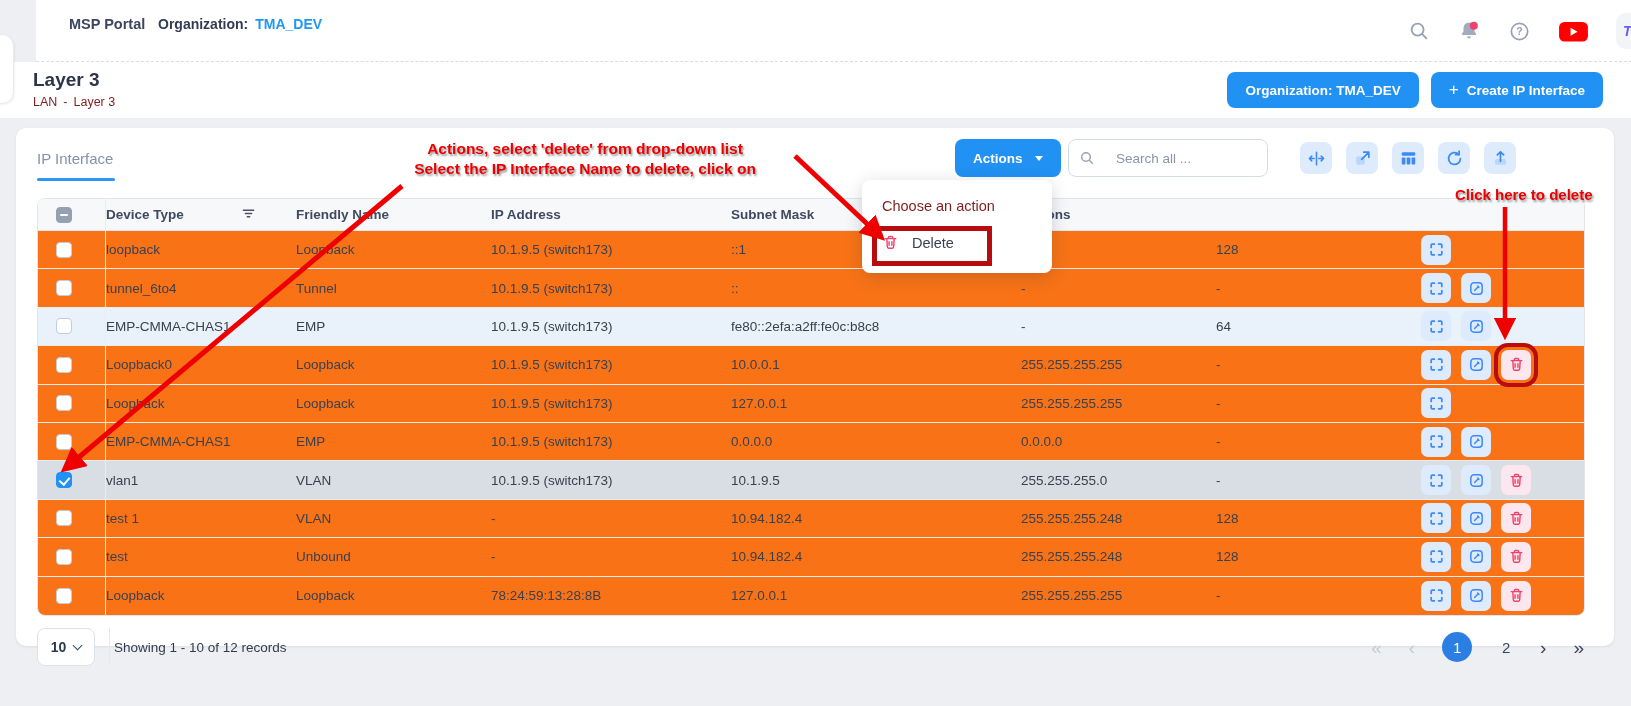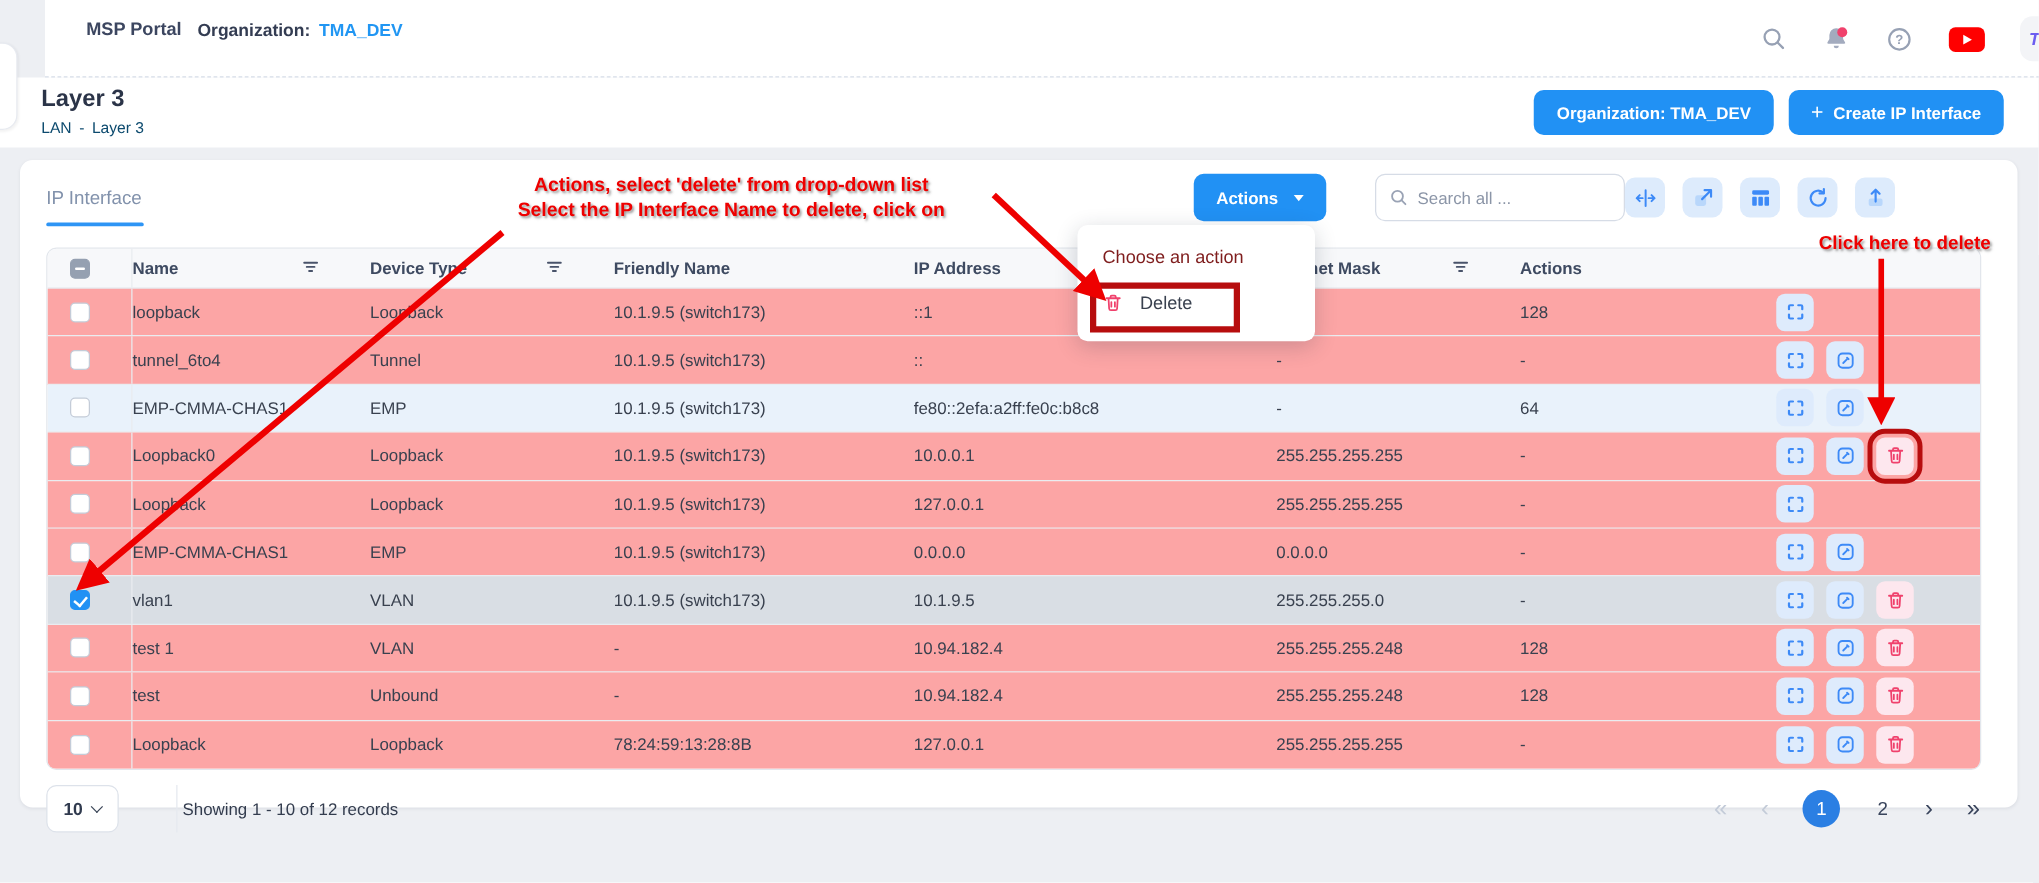--- a/index.html
+++ b/index.html
@@ -15,53 +15,53 @@
   .org-wrap { position:absolute; left:122px; top:16px; font-size:14px; font-weight:700; color:#333c52; }
   .org-value { color:#2196f3; margin-left:7px; cursor:pointer; }
   .topbar-right { position:absolute; right:15px; top:0; height:62px; display:flex; align-items:center; gap:27px; }
   .tb-icon { display:inline-flex; align-items:center; justify-content:center; cursor:pointer; }
   .avatar { width:36px; height:36px; border-radius:10px; background:#f3f4f7; color:#6c5df0;
             font-weight:700; font-size:14px; display:flex; align-items:center; justify-content:center;font-style:italic; }
 
   
   .page-head { position:absolute; left:0; top:62px; width:1631px; height:56px; background:#fff; }
   .page-title { position:absolute; left:33px; top:7px; font-size:19px; font-weight:700; color:#2b3448; }
-  .breadcrumb { position:absolute; left:33px; top:33px; font-size:12.5px; color:#0c4a6e; }
+  .breadcrumb { position:absolute; left:33px; top:33px; font-size:12.5px; color:#7f1d1d; }
   .breadcrumb .sep { margin:0 6px; }
   .head-buttons { position:absolute; right:28px; top:10px; display:flex; gap:12px; }
   .btn-blue { background:#2191f4; color:#fff; border:none; font-weight:700; font-size:13.5px;
               border-radius:8px; height:36px; padding:0 18px; display:inline-flex; align-items:center;
               gap:8px; cursor:pointer; font-family:"Liberation Sans", sans-serif; }
   .plus { font-size:17px; font-weight:400; }
 
   
   .card { position:absolute; left:16px; top:128px; width:1598px; height:518px; background:#fff;
           border-radius:10px; box-shadow:0 1px 3px rgba(30,40,60,.08); }
   .tab { position:absolute; left:21px; top:22px; font-size:15px; color:#8292ac; cursor:pointer; }
   .tab-underline { position:absolute; left:21px; top:50px; width:78px; height:3px; background:#2e95f5; border-radius:2px; }
 
   
   .actions-btn { position:absolute; left:939px; top:11px; height:38px; border-radius:8px; }
   .caret { width:0; height:0; border-left:4.5px solid transparent; border-right:4.5px solid transparent;
            border-top:5px solid #fff; margin-left:4px; }
   .searchbox { position:absolute; left:1052px; top:11px; width:200px; height:38px; border:1px solid #d6dce6;
-               border-radius:8px; display:flex; align-items:center; padding:0 10px; gap:7px; background:#fff;margin-left:32px; }
+               border-radius:8px; display:flex; align-items:center; padding:0 10px; gap:21px; background:#fff; }
   .searchbox input { border:none; outline:none; font-size:13.5px; color:#444; width:140px;
                      font-family:"Liberation Sans", sans-serif; background:transparent; }
   .searchbox input::placeholder { color:#8b95a7; }
   .tool-icons { position:absolute; left:1284px; top:14px; display:flex; gap:14px; }
   .tool-btn { width:32px; height:32px; border-radius:8px; background:#ddebfc; display:flex;
               align-items:center; justify-content:center; cursor:pointer; }
 
   
   .twrap { position:absolute; left:21px; top:70px; width:1548px; border:1px solid #e2e6ec;
            border-radius:8px; overflow:hidden; background:#fff; }
   .thead, .trow { display:grid; grid-template-columns:68px 190px 195px 240px 290px 195px 195px 1fr; align-items:center; }
   .thead { height:32px; background:#f7f8fa; border-bottom:1px solid #e2e6ec; font-size:13.5px; font-weight:700; color:#3e4a61; }
-  .trow { height:38.4px; border-bottom:1px solid #e9ecf0; font-size:13.5px; color:#39414f; background:#fca5a5; }
+  .trow { height:38.4px; border-bottom:1px solid #e9ecf0; font-size:13.5px; color:#39414f; background:#f97316; }
   .trow:last-child { border-bottom:none; }
   .trow.row-hl { background:#e9f2fb; }
   .trow.row-sel { background:#d9dee4; }
   .hcell { display:flex; align-items:center; height:100%; }
   .hcell .flt { margin-left:auto; margin-right:40px; cursor:pointer; }
   .c-check { display:flex; align-items:center; height:100%; padding-left:18px; border-right:1px solid #e9ecf0; }
   .cb { width:16px; height:16px; border:1.5px solid #c4ccd8; border-radius:4px; background:#fff;
         position:relative; cursor:pointer; flex:none; }
   .cb.indet { background:#95a0b1; border-color:#95a0b1; }
   .cb.indet::after { content:""; position:absolute; left:3px; top:6px; width:8px; height:2px; background:#fff; border-radius:1px; }
@@ -75,21 +75,21 @@
   .abtn-del { background:#fde7ee; }
   .abtn.annotated { outline:4px solid #b70d0e; outline-offset:3px; }
 
   
   .pgsize { position:absolute; left:21px; top:500px; width:58px; height:38px; border:1px solid #dde2ea;
             border-radius:8px; display:flex; align-items:center; justify-content:center; gap:8px;
             font-weight:700; font-size:14px; color:#303a4e; cursor:pointer; background:#fff; }
   .chev { width:7px; height:7px; border-right:1.8px solid #3a4557; border-bottom:1.8px solid #3a4557;
           transform:rotate(45deg); margin-top:-4px; }
   .showing { position:absolute; left:93px; top:500px; height:38px; display:flex; align-items:center;
-             padding-left:4px; border-left:1px solid #e5e9ef; font-size:13.5px; color:#333c4e;margin-left:32px; }
+             padding-left:4px; border-left:1px solid #e5e9ef; font-size:13.5px; color:#333c4e; }
   .pagination { position:absolute; right:30px; top:500px; height:38px; display:flex; align-items:center;
                 gap:27px; font-size:15px; }
   .pg-ctl { cursor:pointer; font-size:19px; line-height:1; }
   .pg-dim { color:#c3cbd8; }
   .pg-dark { color:#39445c; }
   .pg-num { color:#39445c; cursor:pointer; min-width:14px; text-align:center; }
   .pg-num.active { width:30px; height:30px; border-radius:50%; background:#2b7fe3; color:#fff;
                    display:flex; align-items:center; justify-content:center; }
 
   
@@ -210,26 +210,20 @@
           <path d="M12 15.5V4M8 7.5l4-4 4 4" fill="none" stroke="#3d8af7" stroke-width="2.2" stroke-linecap="round" stroke-linejoin="round"></path>
         </svg>
       </span>
     </div>
 
   <div class="twrap">
     <div class="thead">
       <div class="c-check hcell">
         <span class="cb indet"></span>
       </div>
-    <div class="hcell">
-          <span>Name</span>
-          <span class="flt"><svg width="15" height="15" viewBox="0 0 16 16" fill="none" stroke="#49536a" stroke-width="1.6" stroke-linecap="round">
-              <path d="M2.5 4.5h11M4.7 8h6.6M6.7 11.5h2.6"></path>
-            </svg></span>
-        </div>
         <div class="hcell">
           <span>Device Type</span>
           <span class="flt"><svg width="15" height="15" viewBox="0 0 16 16" fill="none" stroke="#49536a" stroke-width="1.6" stroke-linecap="round">
               <path d="M2.5 4.5h11M4.7 8h6.6M6.7 11.5h2.6"></path>
             </svg></span>
         </div>
         <div class="hcell">
           <span>Friendly Name</span>
         </div>
         <div class="hcell">

